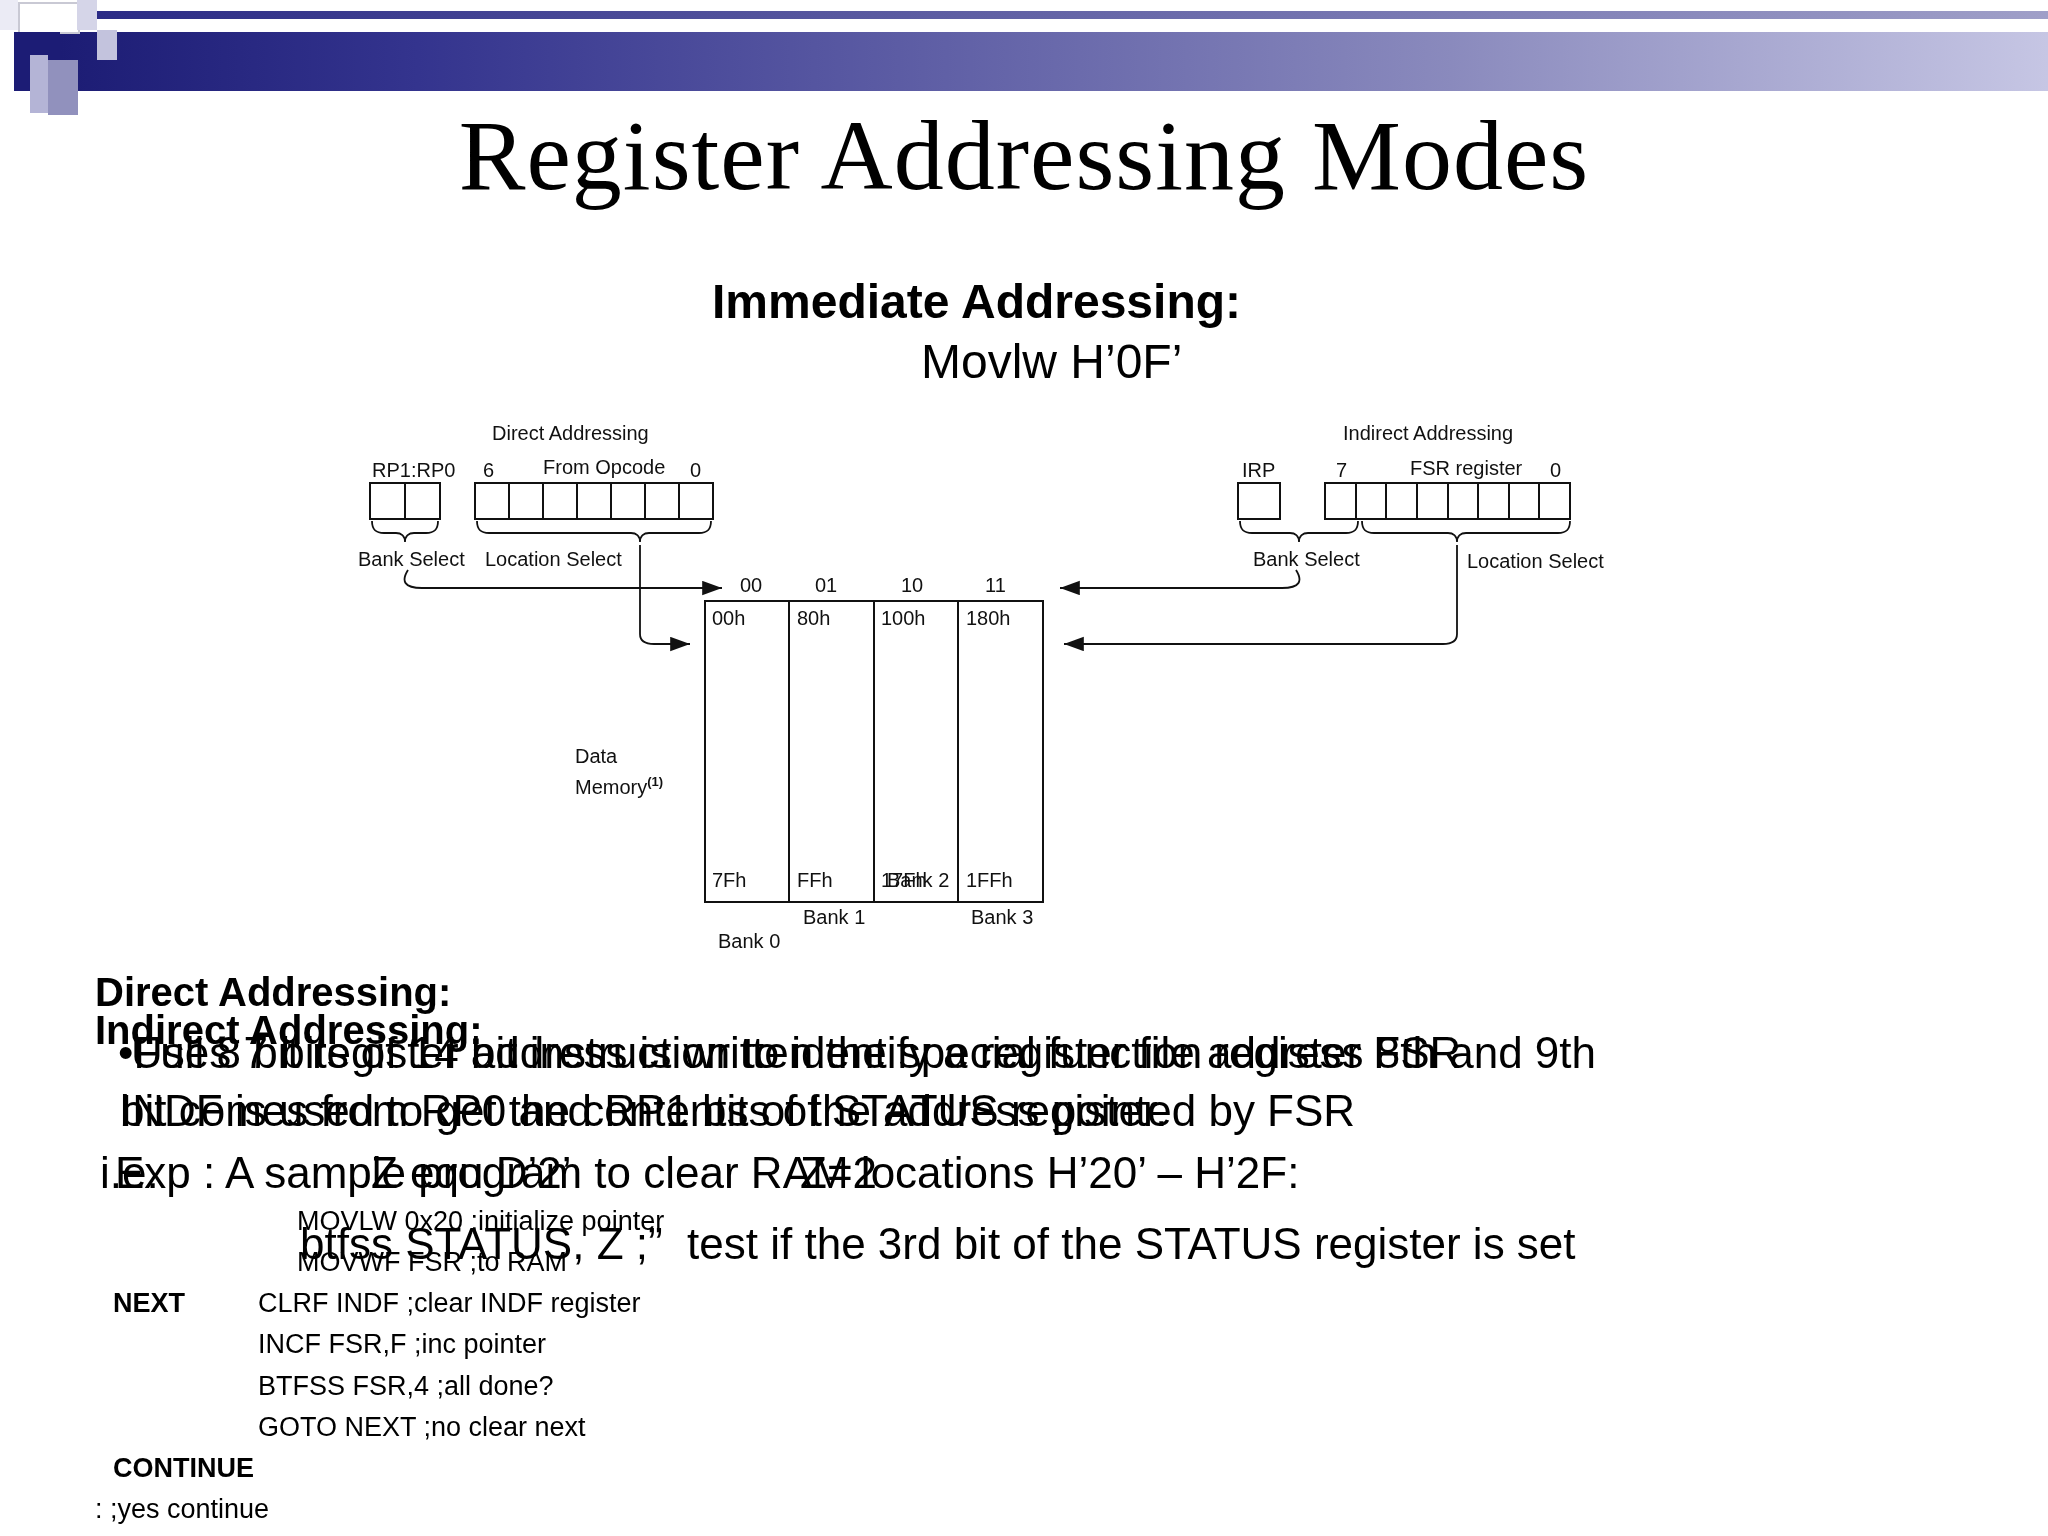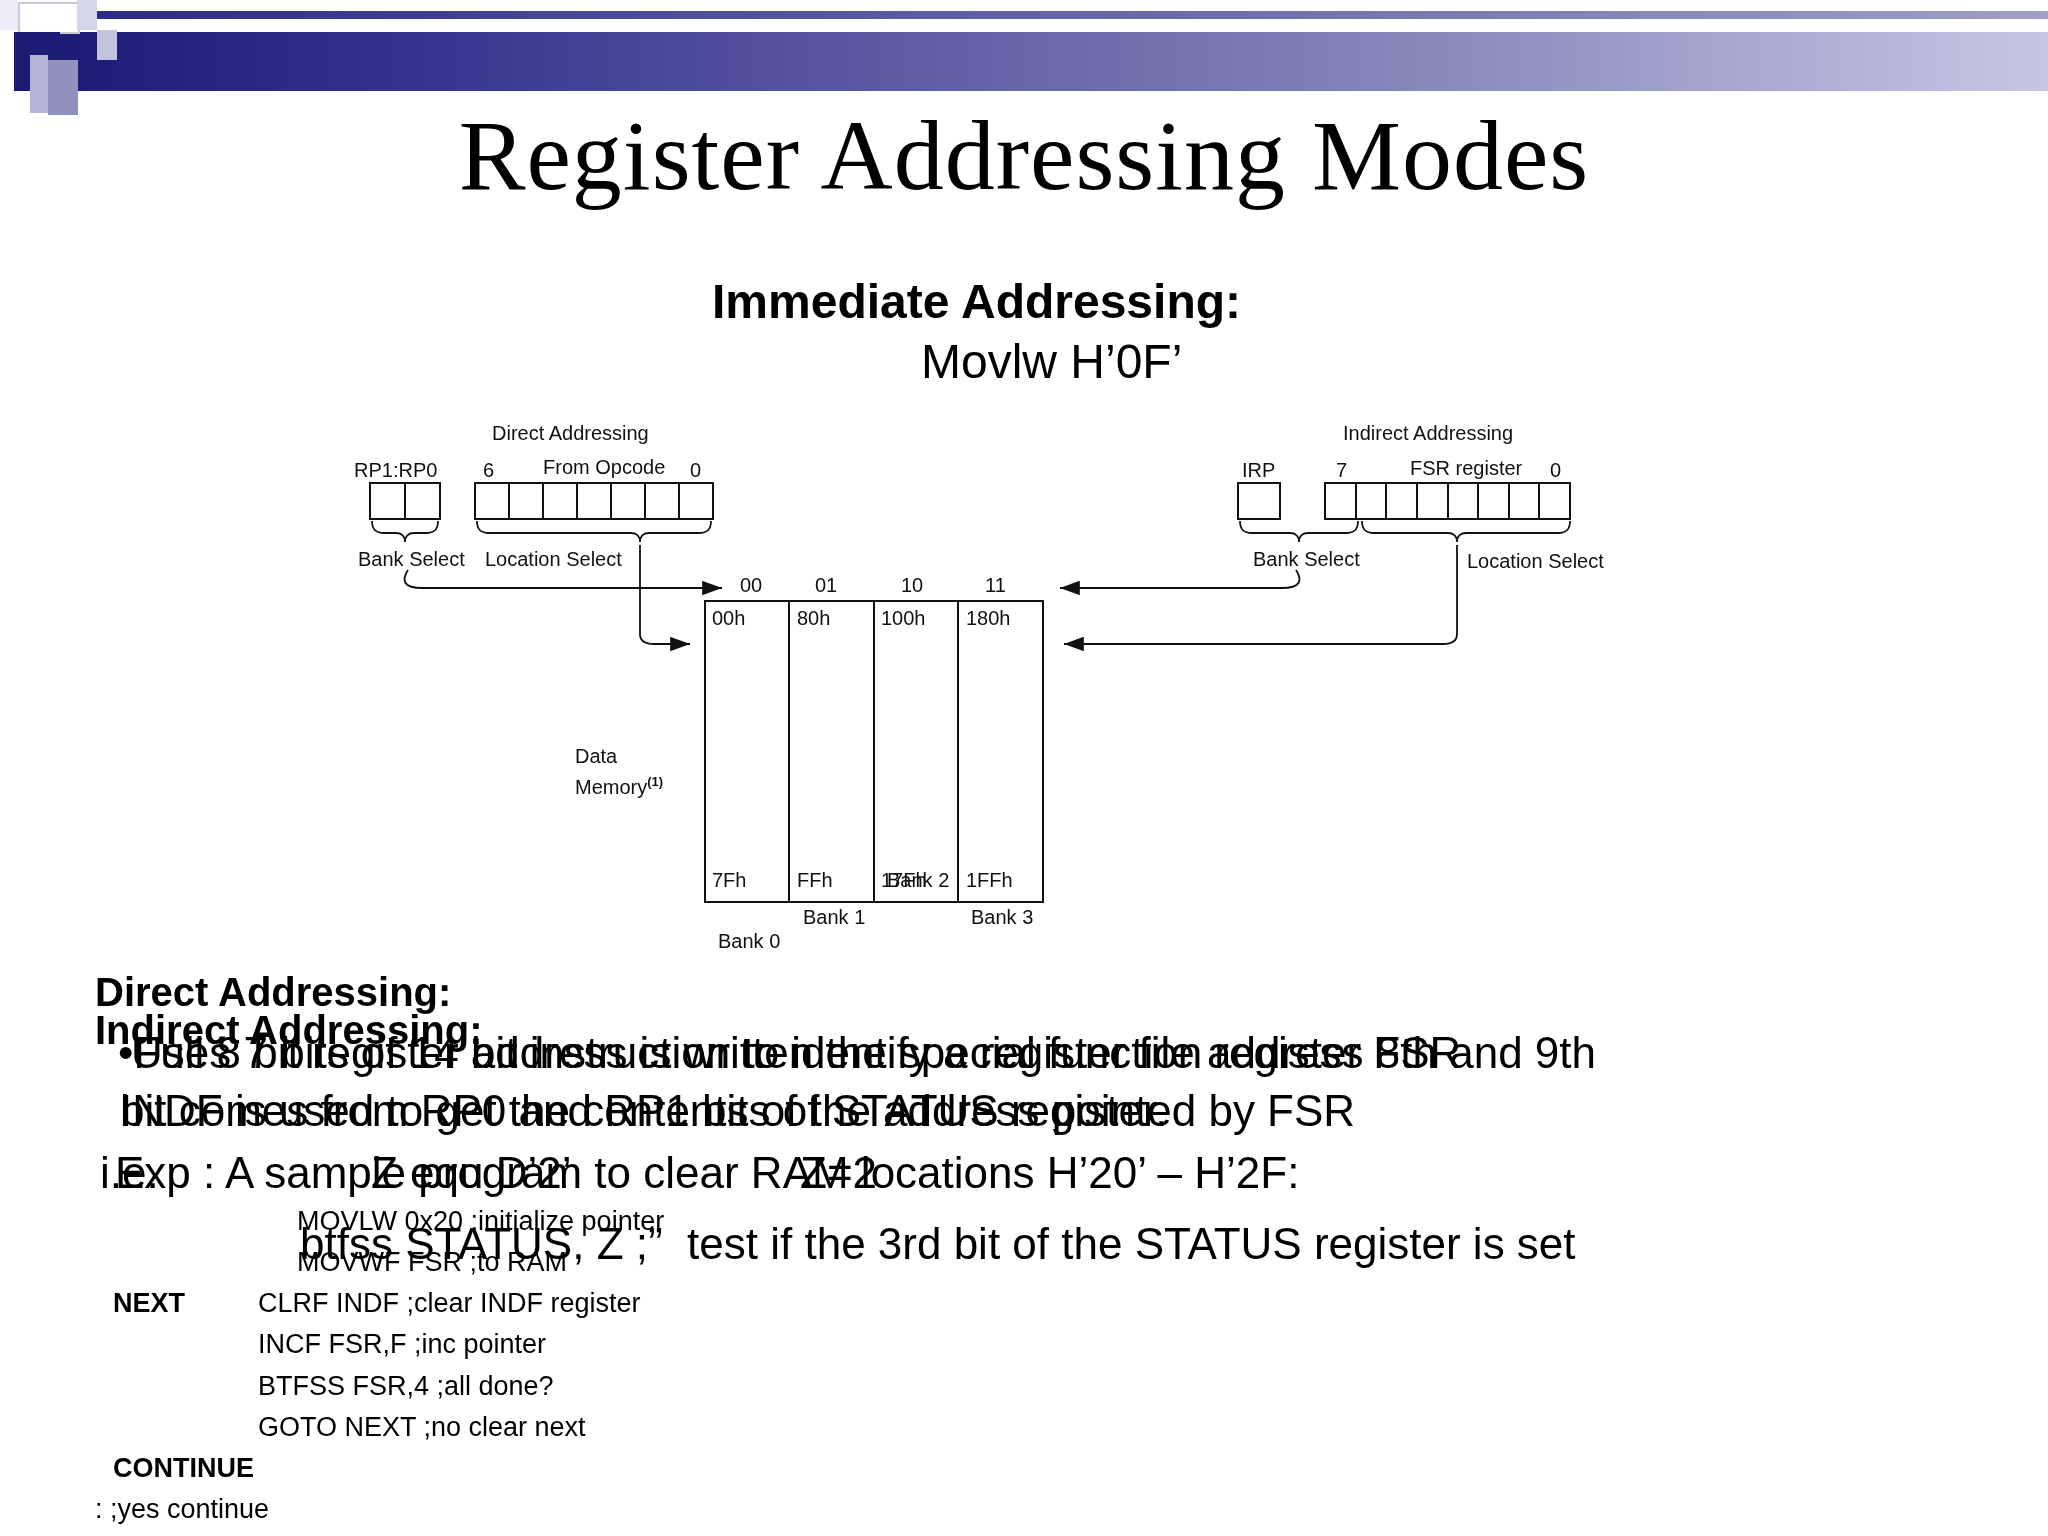--- a/index.html
+++ b/index.html
@@ -90,21 +90,21 @@
     <path d="M408,570 C401,581 404,588 422,588 L722,588" marker-end="url(#ah)"></path>
     <path d="M640,545 L640,634 C640,641 645,644 654,644 L690,644" marker-end="url(#ah)"></path>
     <path d="M1296,570 C1303,581 1300,588 1282,588 L1060,588" marker-end="url(#ah)"></path>
     <path d="M1457,545 L1457,634 C1457,641 1452,644 1443,644 L1064,644" marker-end="url(#ah)"></path>
   </g>
 </svg>
 
 <div class="abs dlab" style="left:492px;top:422px;">Direct Addressing</div>
 <div class="abs dlab" style="left:1343px;top:422px;">Indirect Addressing</div>
 
-<div class="abs dlab" style="left:354px;top:459px;">RP1:RP0</div>
+<div class="abs dlab" style="left:372px;top:459px;">RP1:RP0</div>
 <div class="abs dlab" style="left:483px;top:459px;">6</div>
 <div class="abs dlab" style="left:543px;top:456px;">From Opcode</div>
 <div class="abs dlab" style="left:690px;top:459px;">0</div>
 
 <div class="abs dlab" style="left:1242px;top:459px;">IRP</div>
 <div class="abs dlab" style="left:1336px;top:459px;">7</div>
 <div class="abs dlab" style="left:1410px;top:457px;">FSR register</div>
 <div class="abs dlab" style="left:1550px;top:459px;">0</div>
 
 <div class="abs dlab" style="left:358px;top:548px;">Bank Select</div>

